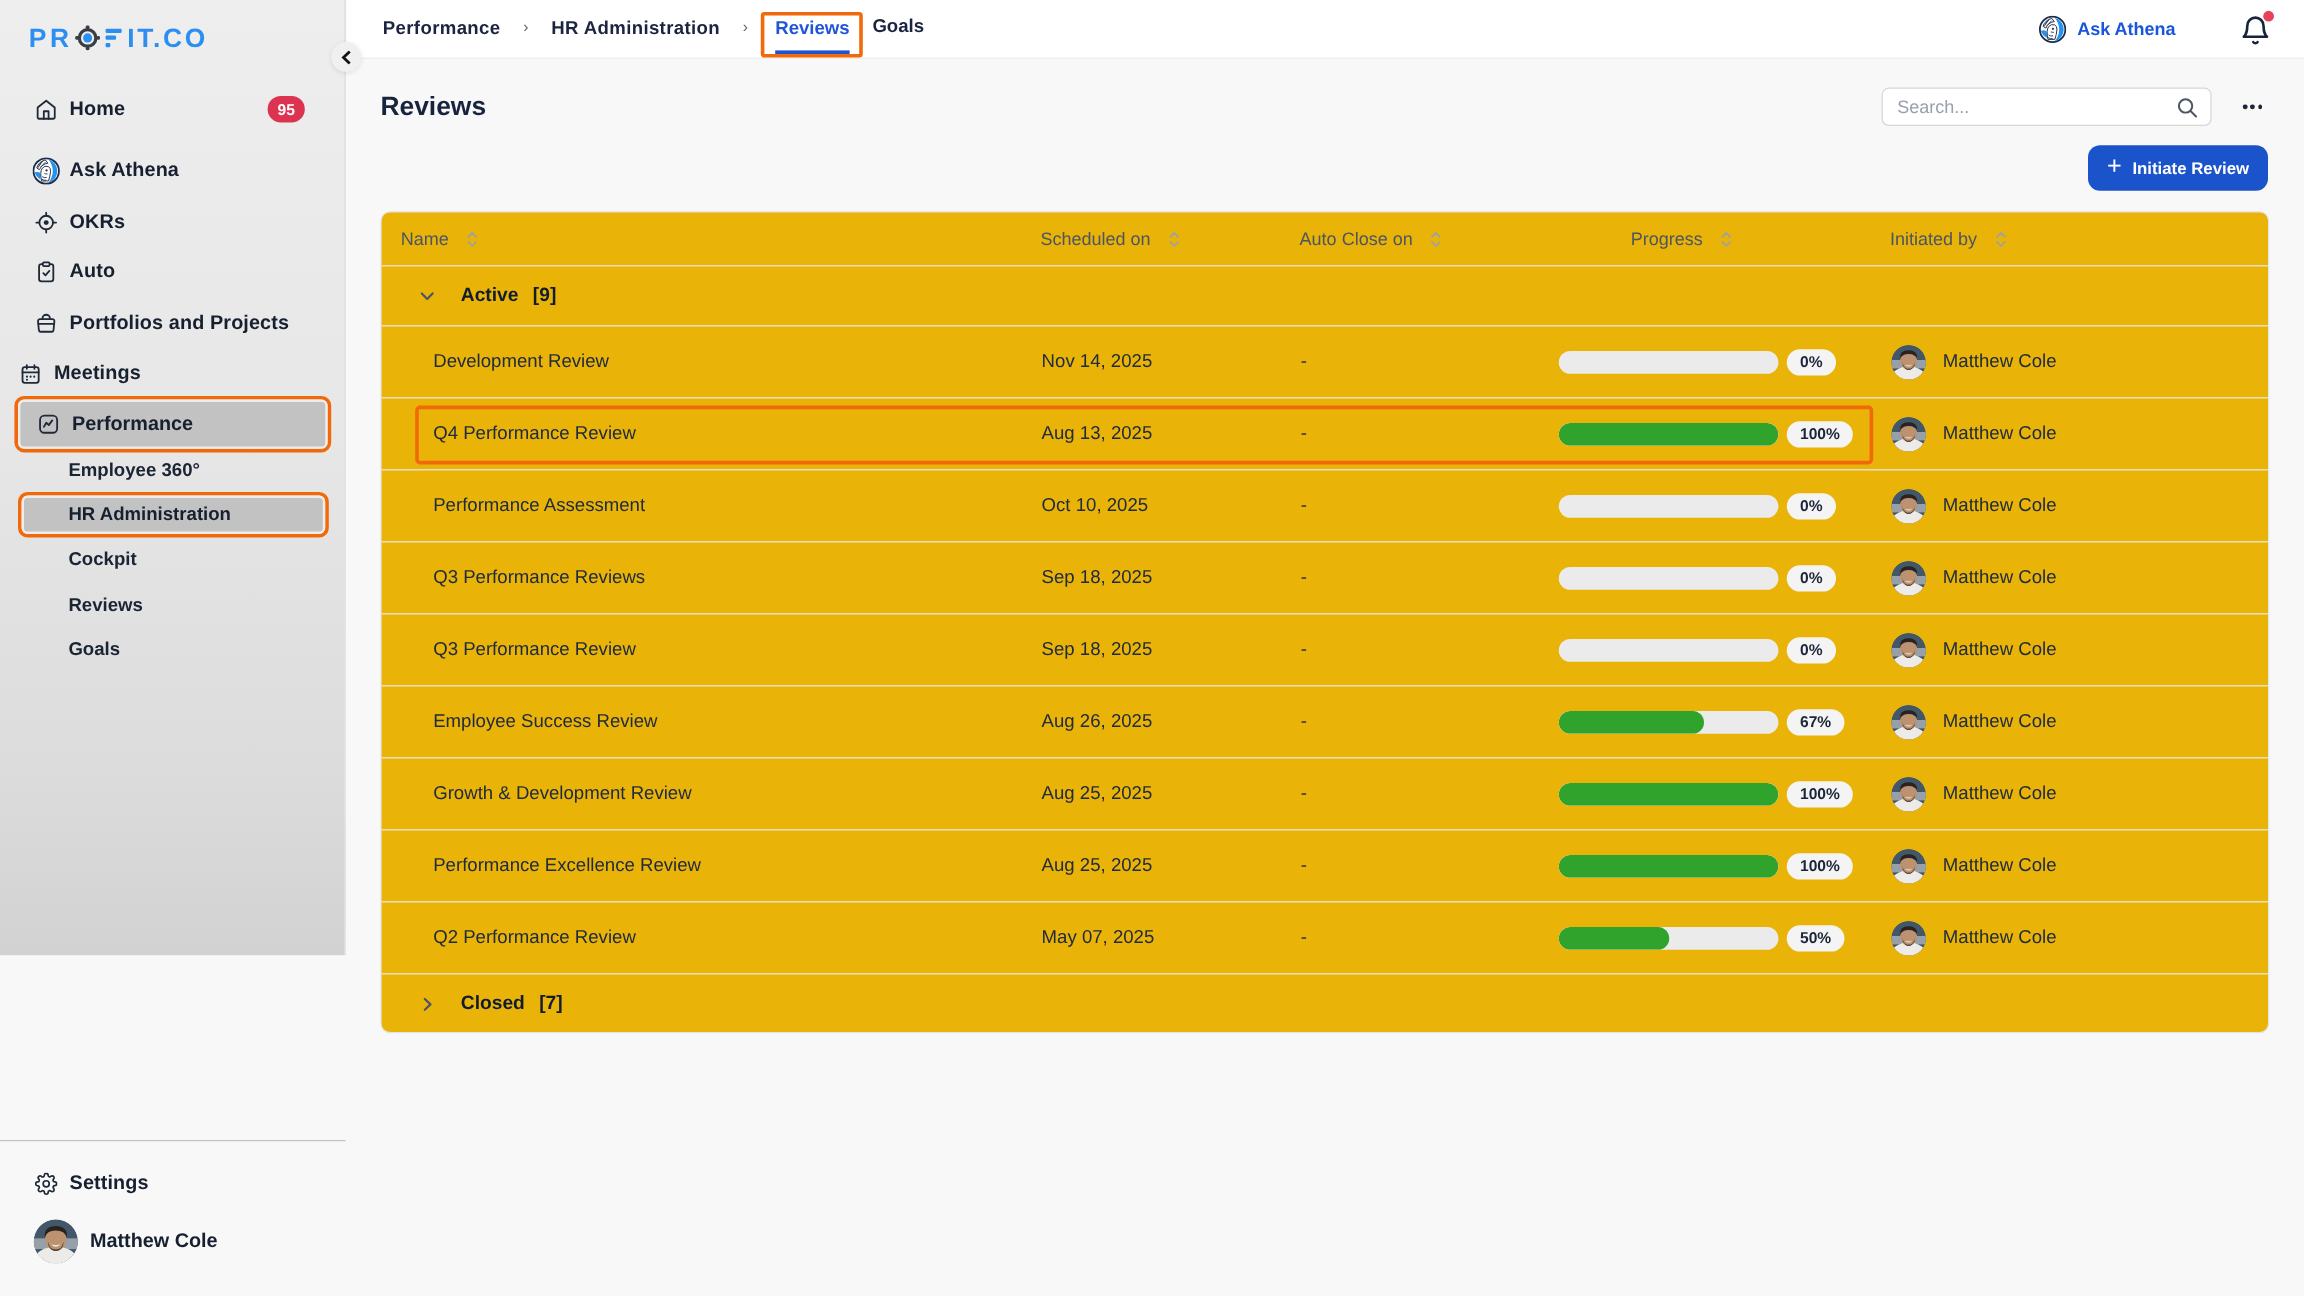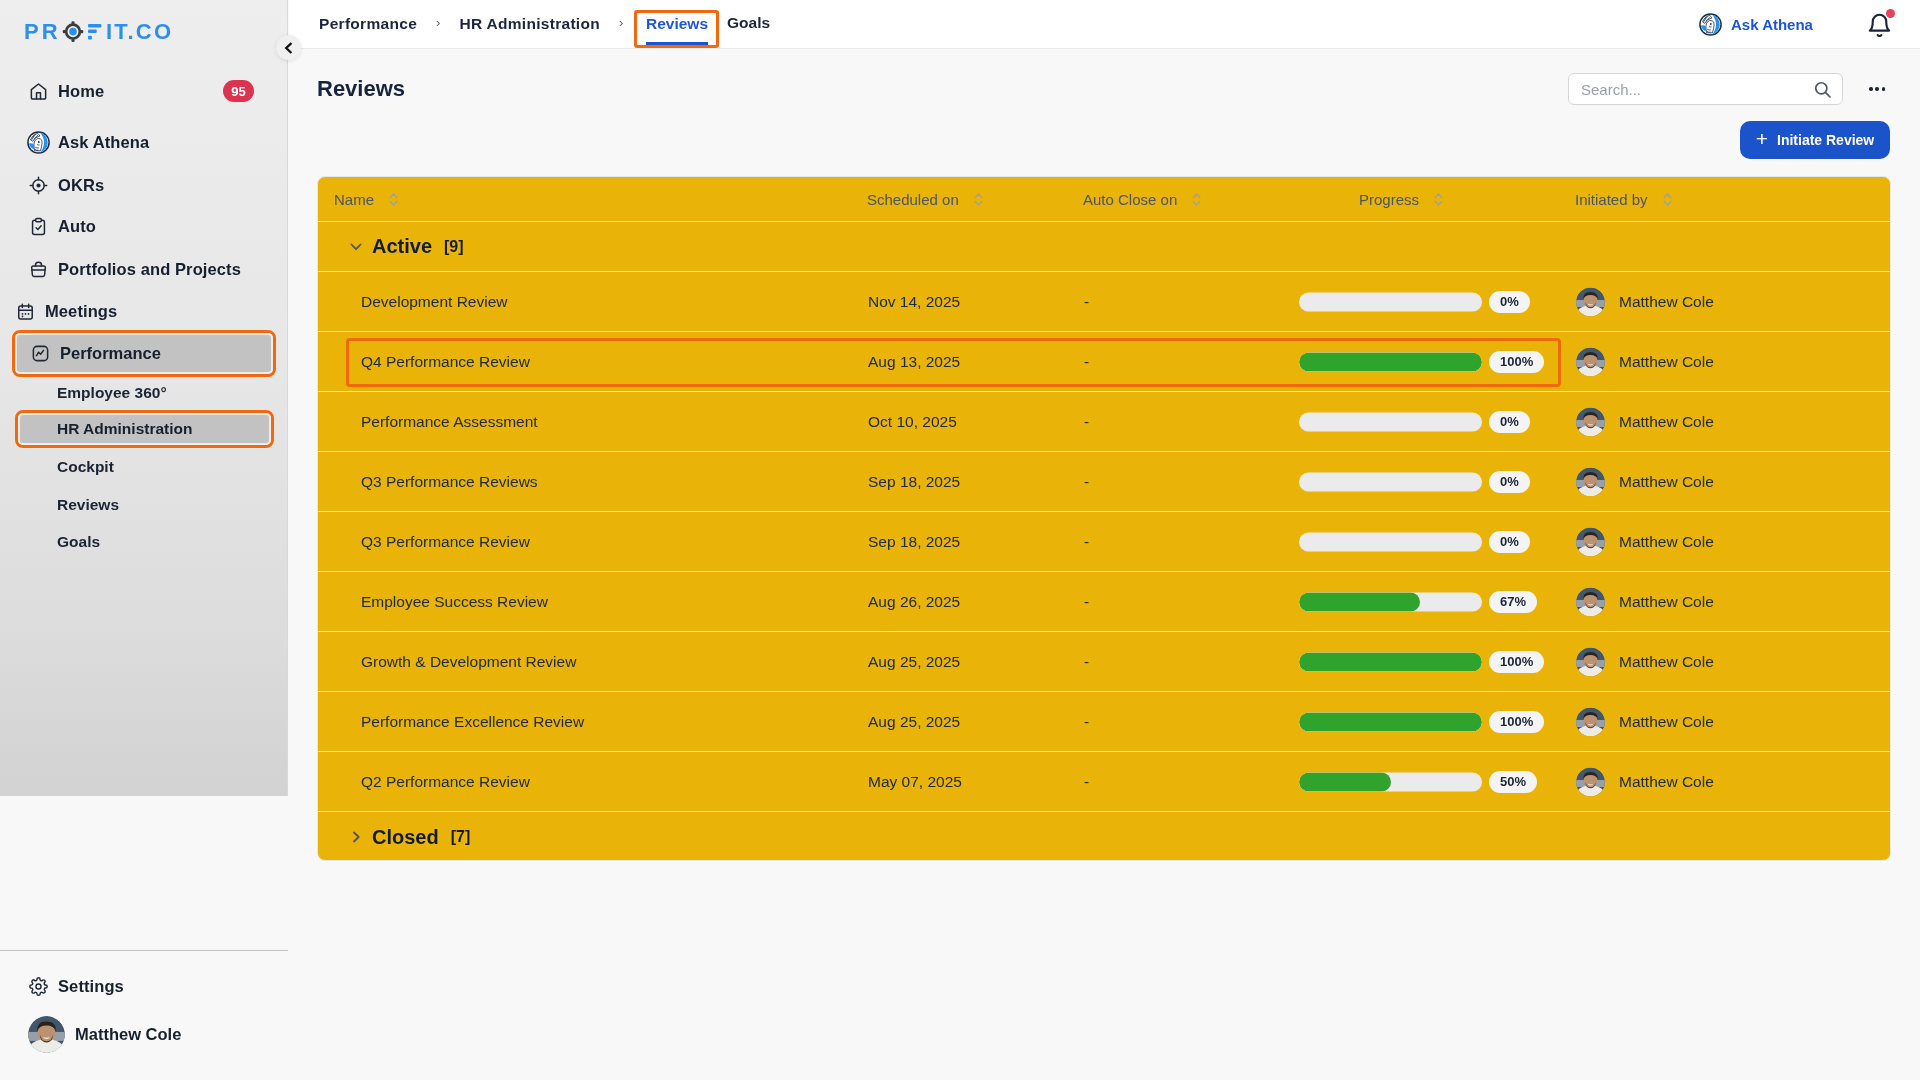--- a/index.html
+++ b/index.html
@@ -62,21 +62,21 @@
 
 
 #table { position:absolute; left:28px; top:127px; width:1574px; height:685px; background:#eab308;
   border:1px solid #e4e5e8; border-radius:8px; }
 .hrow { position:relative; height:45px; border-bottom:1px solid #e9eaec; }
 .hcell { position:absolute; top:0; height:45px; display:flex; align-items:center;
   font-size:15px; font-weight:500; color:#4b5563; }
 .sort { margin-left:14px; }
 .secrow { position:relative; height:50px; border-bottom:1px solid #e9eaec; display:flex; align-items:center; }
 .secrow .chev { margin-left:30px; }
-.secrow .t { margin-left:8px; font-size:20px; font-weight:700; color:#111c2e; }
+.secrow .t { margin-left:20px; font-size:16px; font-weight:700; color:#111c2e; }
 .secrow .n { margin-left:12px; font-size:16px; font-weight:700; color:#111c2e; }
 .drow { position:relative; height:60px; border-bottom:1px solid #e9eaec; }
 .drow:last-child { border-bottom:none; }
 .dname { position:absolute; left:43px; top:50%; transform:translateY(-50%); font-size:15.5px; color:#202b3d; }
 .ddate { position:absolute; left:550px; top:50%; transform:translateY(-50%); font-size:15.5px; color:#202b3d; }
 .ddash { position:absolute; left:766px; top:50%; transform:translateY(-50%); font-size:15.5px; color:#202b3d; }
 .track { position:absolute; display:block; left:981px; top:50%; transform:translateY(-50%); width:183px; height:19px;
   background:#ebebeb; border-radius:10px; overflow:hidden; }
 .fill { display:block; height:100%; background:#2fa32c; border-radius:10px; }
 .pct { position:absolute; left:1171px; top:50%; transform:translateY(-50%); height:22px; padding:0 11px;

